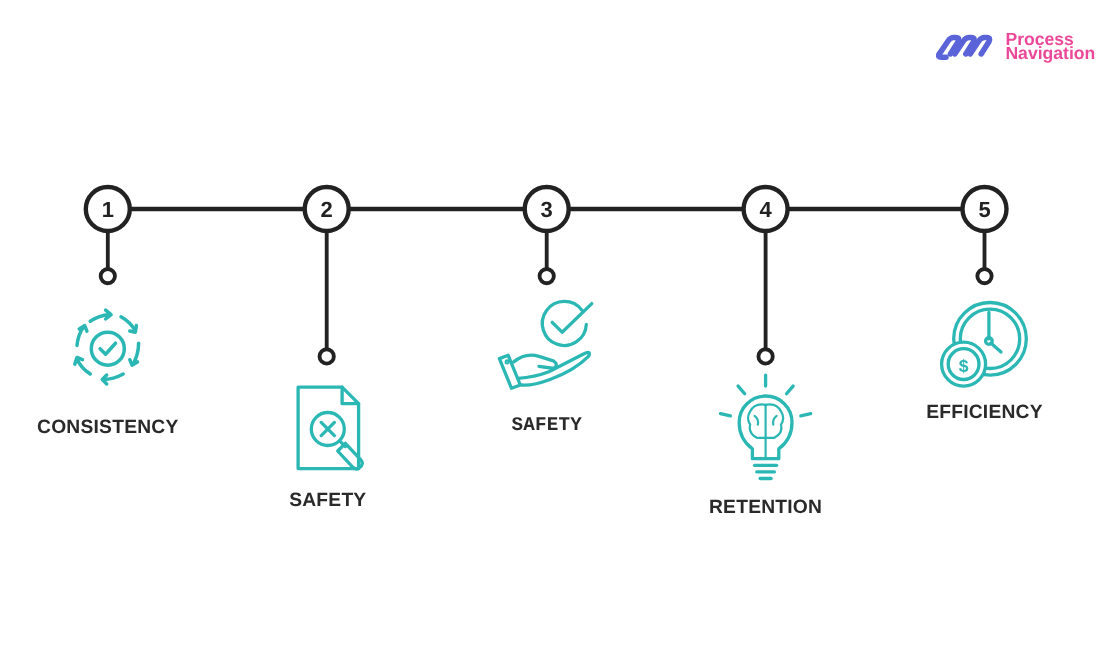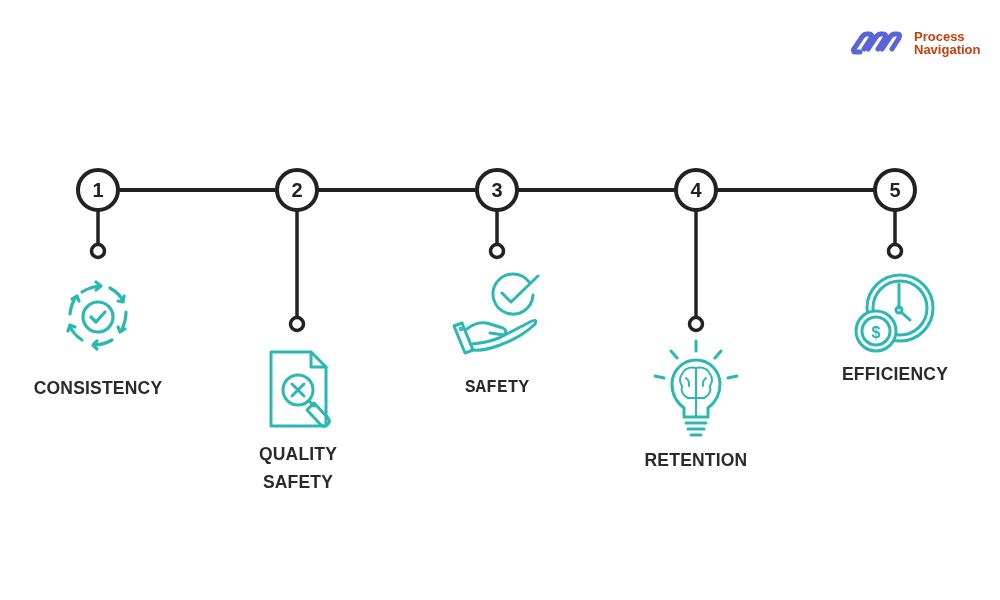--- a/index.html
+++ b/index.html
@@ -1,18 +1,18 @@
 <!DOCTYPE html>
 <html><head>
 <meta charset="utf-8">
 <style>
   html, body { margin:0; padding:0; background:#ffffff; }
   body { width:1000px; height:600px; position:relative; overflow:hidden; font-family:"Liberation Sans", "DejaVu Sans", sans-serif; }
   .logo { position:absolute; left:848px; top:30px; display:flex; align-items:center; gap:8px; }
-  .logo-text { font-size:13px; font-weight:bold; color:#c2410c; line-height:13px; }
+  .logo-text { font-size:16px; font-weight:bold; color:#ec4899; line-height:13px; }
   .logo-text div { display:block; }
   svg.diagram { position:absolute; left:0; top:0; }
   .num { font-family:"Liberation Sans", sans-serif; font-weight:bold; font-size:20px; fill:#222; }
   .label { position:absolute; font-weight:bold; font-size:17.5px; color:#2a2a2a; text-align:center; line-height:28px; letter-spacing:0.2px; width:200px; }
 </style>
 </head>
 <body>
 
 <div class="logo">
   <svg width="58" height="24" viewBox="0 0 58 24">
@@ -123,21 +123,20 @@
     <circle cx="876" cy="331" r="20" fill="#fff"></circle>
     <circle cx="876" cy="331" r="14"></circle>
     <text x="876" y="338" text-anchor="middle" font-family="Liberation Sans, sans-serif" font-weight="bold" font-size="16" fill="#2bb7b3" stroke="none">$</text>
   </g>
 </svg>
 
 <div class="label" style="left:-2px; top:374px;">
   <div>CONSISTENCY</div>
 </div>
 <div class="label" style="left:198px; top:440px;">
-  <div>QUALITY</div>
   <div>SAFETY</div>
 </div>
 <div class="label" style="left:397px; top:373px;font-family:Liberation Mono, monospace;">
   <div>SAFETY</div>
 </div>
 <div class="label" style="left:596px; top:446px;">
   <div>RETENTION</div>
 </div>
 <div class="label" style="left:795px; top:360px;">
   <div>EFFICIENCY</div>

